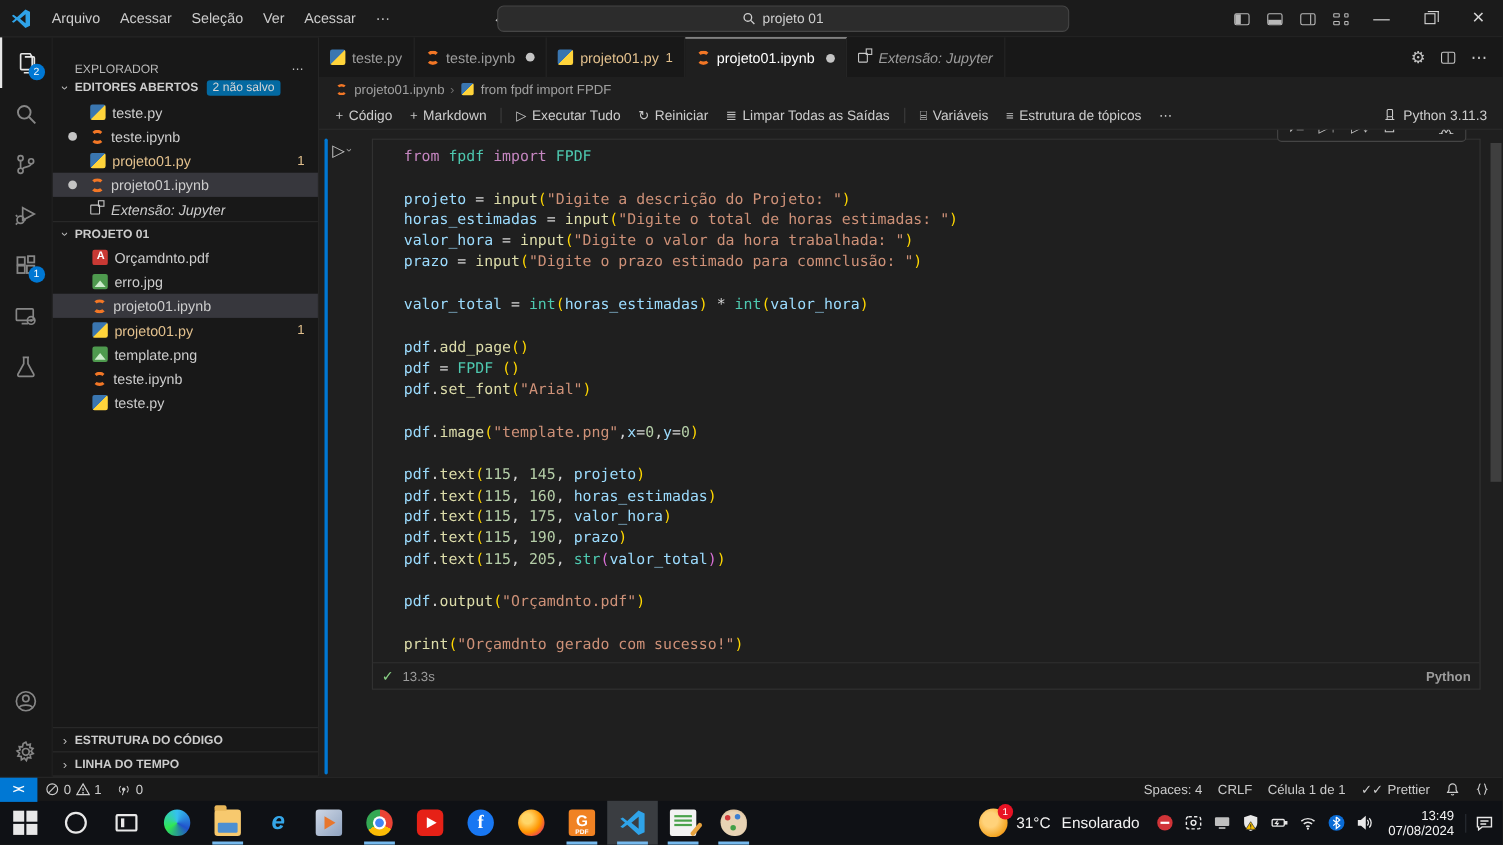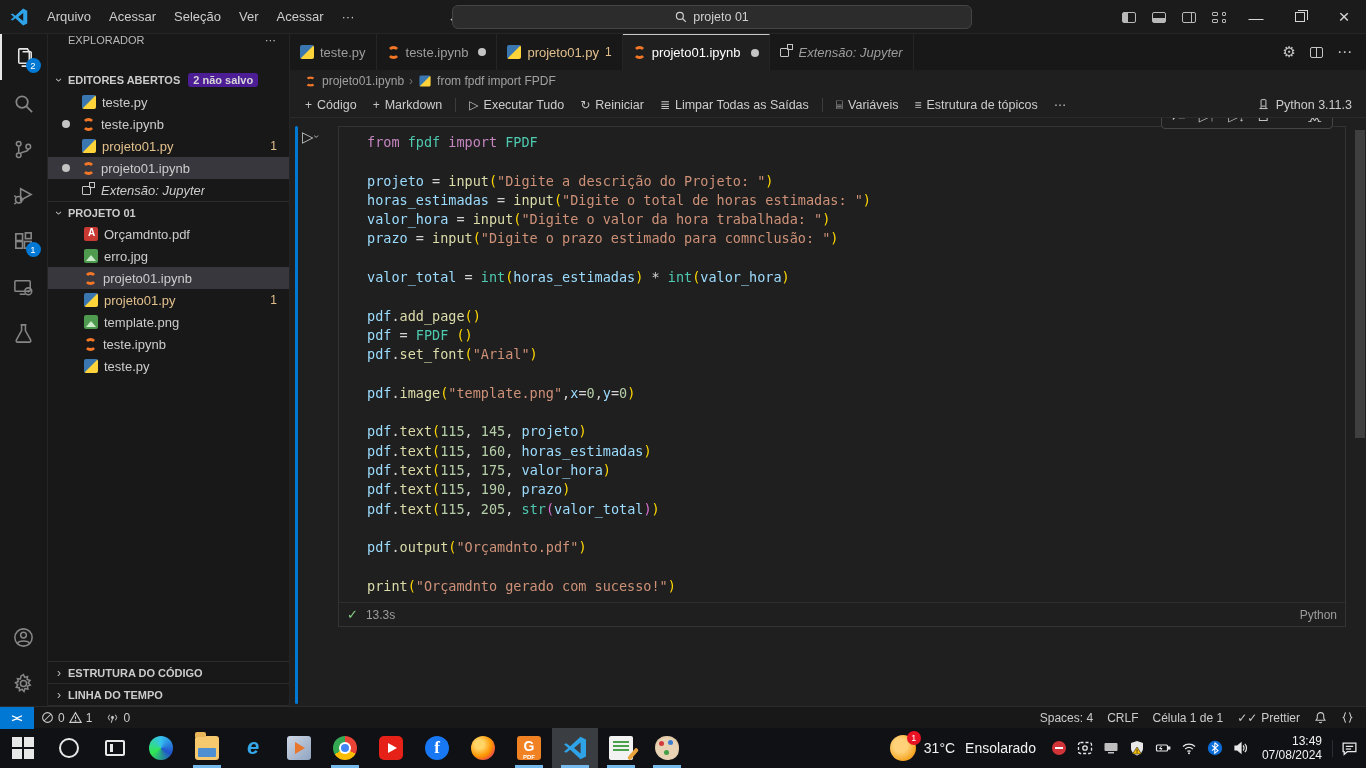--- a/index.html
+++ b/index.html
@@ -31,26 +31,26 @@
   #main { display:flex; height:672px; }
   #activitybar { width:48px; background:#181818; display:flex; flex-direction:column; align-items:center; border-right:1px solid #252525;}
   .act-item { width:48px; height:46px; display:flex; align-items:center; justify-content:center; position:relative; color:#868686;}
   .act-item.active { color:#e7e7e7; border-left:2px solid #e7e7e7; }
   .act-item svg { width:23px; height:23px; }
   .badge { position:absolute; right:7px; bottom:7px; min-width:15px; height:15px; background:#0078d4; color:#fff;
     border-radius:50%; font-size:9.5px; display:flex; align-items:center; justify-content:center; padding:0 2px;}
   .act-spacer{flex:1;}
 
   #sidebar { width:242px; background:#181818; border-right:1px solid #252525; display:flex; flex-direction:column; font-size:13px;}
-  #sidebar-header { height:35px; display:flex; align-items:flex-start; padding:0 12px 0 20px; font-size:11px; color:#b8b8b8; }
+  #sidebar-header { height:35px; display:flex; align-items:flex-end; padding:0 12px 0 20px; font-size:11px; color:#b8b8b8; }
   #sidebar-header .more { margin-left:auto; color:#c2c2c2; letter-spacing:1px;}
   .section-header { height:22px; display:flex; align-items:center; font-weight:bold; font-size:11px; color:#cccccc; padding-left:4px; gap:2px;}
   .chev { display:inline-block; width:14px; text-align:center; color:#bbbbbb; font-weight:normal; font-size:12px;}
   .chev.down{ transform:rotate(90deg); }
-  .nsave-badge{ background:#4c1d95; color:#d6d6d6; font-weight:bold; font-size:11px; padding:1px 5px; margin-left:6px; border-radius:3px;}
+  .nsave-badge{ background:#0369a1; color:#d6d6d6; font-weight:normal; font-size:11px; padding:1px 5px; margin-left:6px; border-radius:3px;}
   .row { height:22px; display:flex; align-items:center; gap:6px; padding-left:34px; position:relative; cursor:default; color:#cccccc;}
   .row.selected { background:#37373d; }
   .row .fname{ white-space:nowrap; overflow:hidden; }
   .row.modified .fname{ color:#e2c08d; }
   .row .dirty-dot{ position:absolute; left:14px; width:8px; height:8px; border-radius:50%; background:#c4c4c4;}
   .row .count{ margin-left:auto; margin-right:12px; color:#e2c08d; font-size:12px;}
   .row.italic .fname{ font-style:italic; }
   .tree-indent{ padding-left:36px; }
   #sidebar-bottom{ margin-top:auto; border-top:1px solid #2b2b2b;}
   #sidebar-bottom .section-header{ height:22px; border-bottom:1px solid #2b2b2b;}
@@ -94,21 +94,21 @@
   #run-btn .small-chev{ font-size:10px; color:#9a9a9a; transform:rotate(90deg) translateX(3px);}
   #cell-frame { position:absolute; left:48px; top:8px; right:20px; border:1px solid #333333; background:#1f1f1f;}
   #code-area { padding:6px 0 6px 28px; font-size:13.5px; line-height:19.3px; color:#d4d4d4;}
   .code-line { white-space:pre; min-height:19.3px;}
   .tok-k{color:#c586c0;} .tok-c{color:#4ec9b0;} .tok-v{color:#9cdcfe;} .tok-f{color:#dcdcaa;}
   .tok-s{color:#ce9178;} .tok-n{color:#b5cea8;} .tok-o{color:#d4d4d4;} .tok-b{color:#ffd700;} .tok-b2{color:#da70d6;}
   #cell-toolbar { position:absolute; top:-24px; right:12px; height:26px; background:#1f1f1f; border:1px solid #454545;
     border-radius:4px; display:flex; align-items:center; gap:13px; padding:0 10px; color:#c5c5c5; font-size:13px;}
   #cell-footer { height:24px; display:flex; align-items:center; font-size:12px; color:#9d9d9d; border-top:1px solid #2e2e2e; padding:0 8px;}
   #exec-check { color:#89d185; margin-right:8px; font-size:13px;}
-  #exec-lang { margin-left:auto; color:#9d9d9d; }
+  #exec-lang { margin-left:auto; color:#9d9d9d;font-weight:bold; }
   #nb-scrollbar { position:absolute; right:1px; top:12px; width:10px; height:308px; background:#5a5a5a; opacity:.55;}
 
   
   #statusbar { height:22px; background:#181818; border-top:1px solid #2b2b2b; display:flex; align-items:center; font-size:12px; color:#cccccc;}
   #remote-ind { width:34px; height:22px; background:#0078d4; color:#fff; display:flex; align-items:center; justify-content:center;
     font-size:11px; font-weight:bold; letter-spacing:-2px; padding-right:2px;}
   .sb-item { display:flex; align-items:center; gap:4px; padding:0 7px; height:22px;}
   .sb-right { margin-left:auto; display:flex; align-items:center; }
   .sb-glyph svg{ width:13px; height:13px; display:block;}
 

